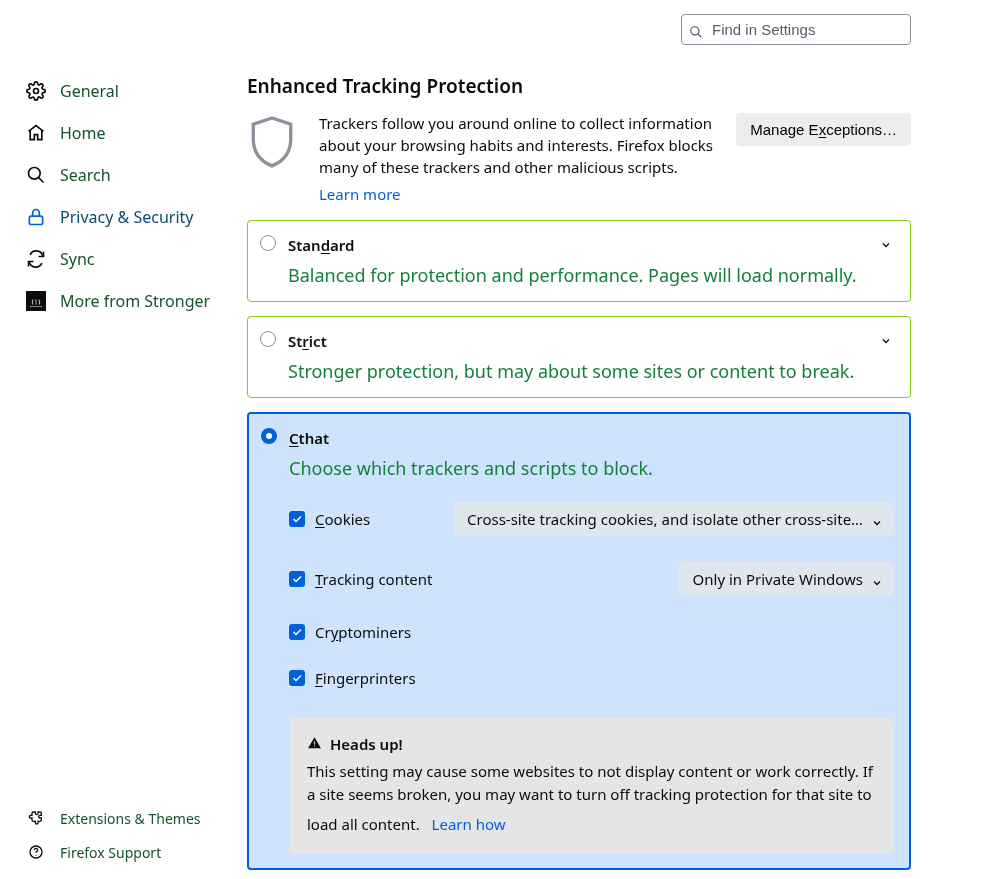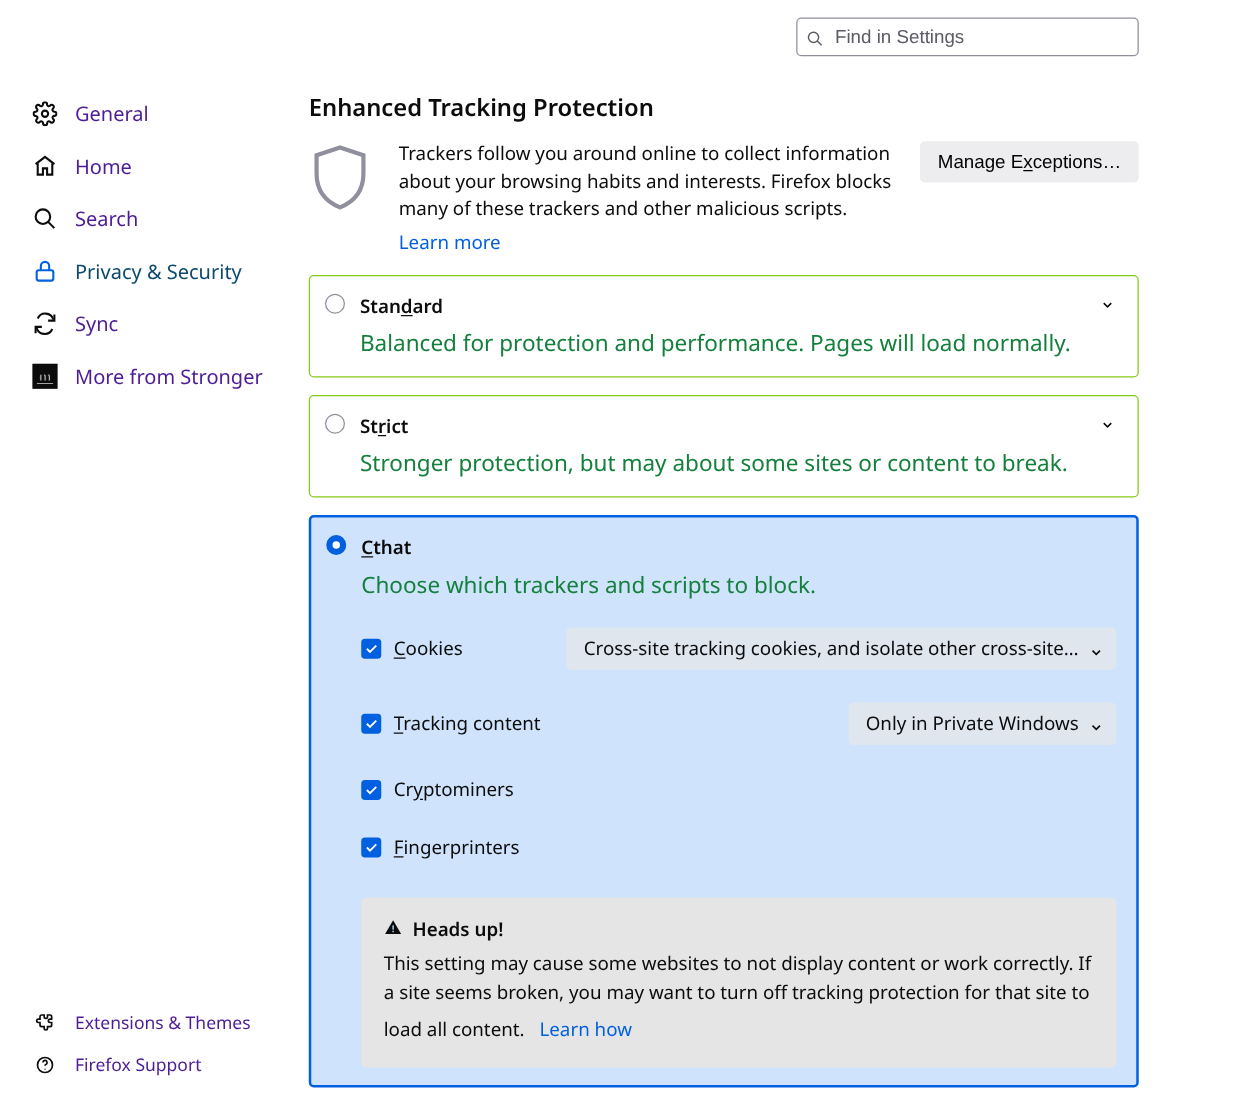--- a/index.html
+++ b/index.html
@@ -1,31 +1,31 @@
 <!DOCTYPE html>
 <html><head>
 <meta charset="utf-8">
 <style>
   * { box-sizing: border-box; }
   html, body { margin: 0; padding: 0; font-family: "Segoe UI", system-ui, -apple-system, sans-serif; font-size: 15px; color: #0c0c0d; background: #fff; width: 987px; height: 879px; overflow: hidden; }
   .layout { display: flex; height: 100%; }
   .sidebar { width: 230px; padding-top: 70px; display: flex; flex-direction: column; }
   .sidebar-spacer { flex: 1; }
-  .nav-item { display: flex; align-items: center; gap: 14px; padding: 10px 12px 10px 26px; cursor: pointer; font-size: 16px; color: #4c1d95; }
+  .nav-item { display: flex; align-items: center; gap: 14px; padding: 10px 12px 10px 26px; cursor: pointer; font-size: 16px; color: #14532d; }
   .nav-item.active { color: #0c4a6e; }
   .nav-item.active .nav-icon svg { stroke: #0060df; fill: none; }
   .nav-icon { width: 20px; height: 20px; display: flex; align-items: center; justify-content: center; }
   .nav-icon svg { stroke: #0c0c0d; }
   .nav-item.small { font-size: 14px; padding: 7px 12px 7px 26px; }
   .bottom-links { padding-bottom: 10px; }
 
   .main { flex: 1; padding: 0 30px 30px 0; position: relative; }
 
   .search-wrap { position: absolute; top: 14px; right: 76px; }
-  .search-box { width: 274px; border: 1px solid #8f8f9d; border-radius: 4px; padding: 6px 8px 6px 30px; font-size: 15px; }
+  .search-box { width: 230px; border: 1px solid #8f8f9d; border-radius: 4px; padding: 6px 8px 6px 30px; font-size: 15px; }
   .search-box::placeholder { color: #5b5b66; }
   .search-icon { position: absolute; left: 8px; top: 50%; transform: translateY(-50%); width: 14px; height: 14px; color: #5b5b66; }
 
   .content { margin-left: 17px; padding-top: 73px; width: 664px; }
   h1.section-title { font-size: 19px; font-weight: 600; margin: 0 0 14px 0; }
 
   .intro { display: flex; align-items: flex-start; gap: 22px; }
   .shield { width: 50px; height: 60px; flex-shrink: 0; }
   .intro-text { flex: 1; line-height: 1.45; color: #0c0c0d; font-size: 15px; }
   .learn-link { display: inline-block; margin-top: 6px; color: #0060df; text-decoration: none; cursor: pointer; font-size: 15px; }

